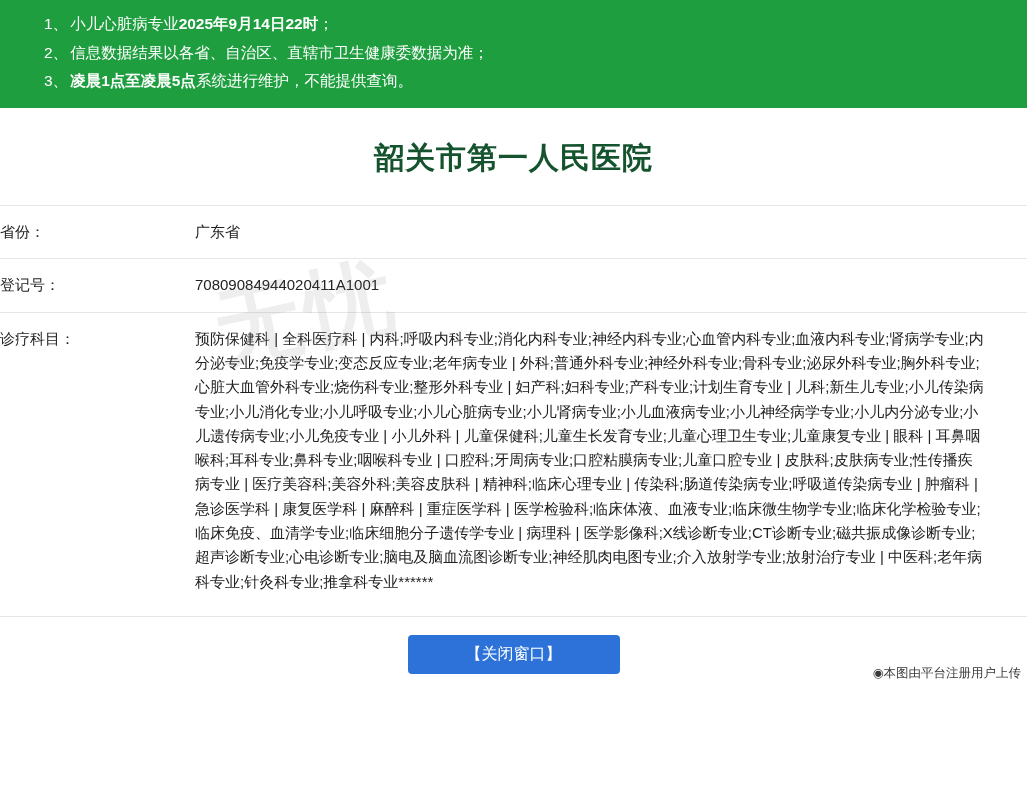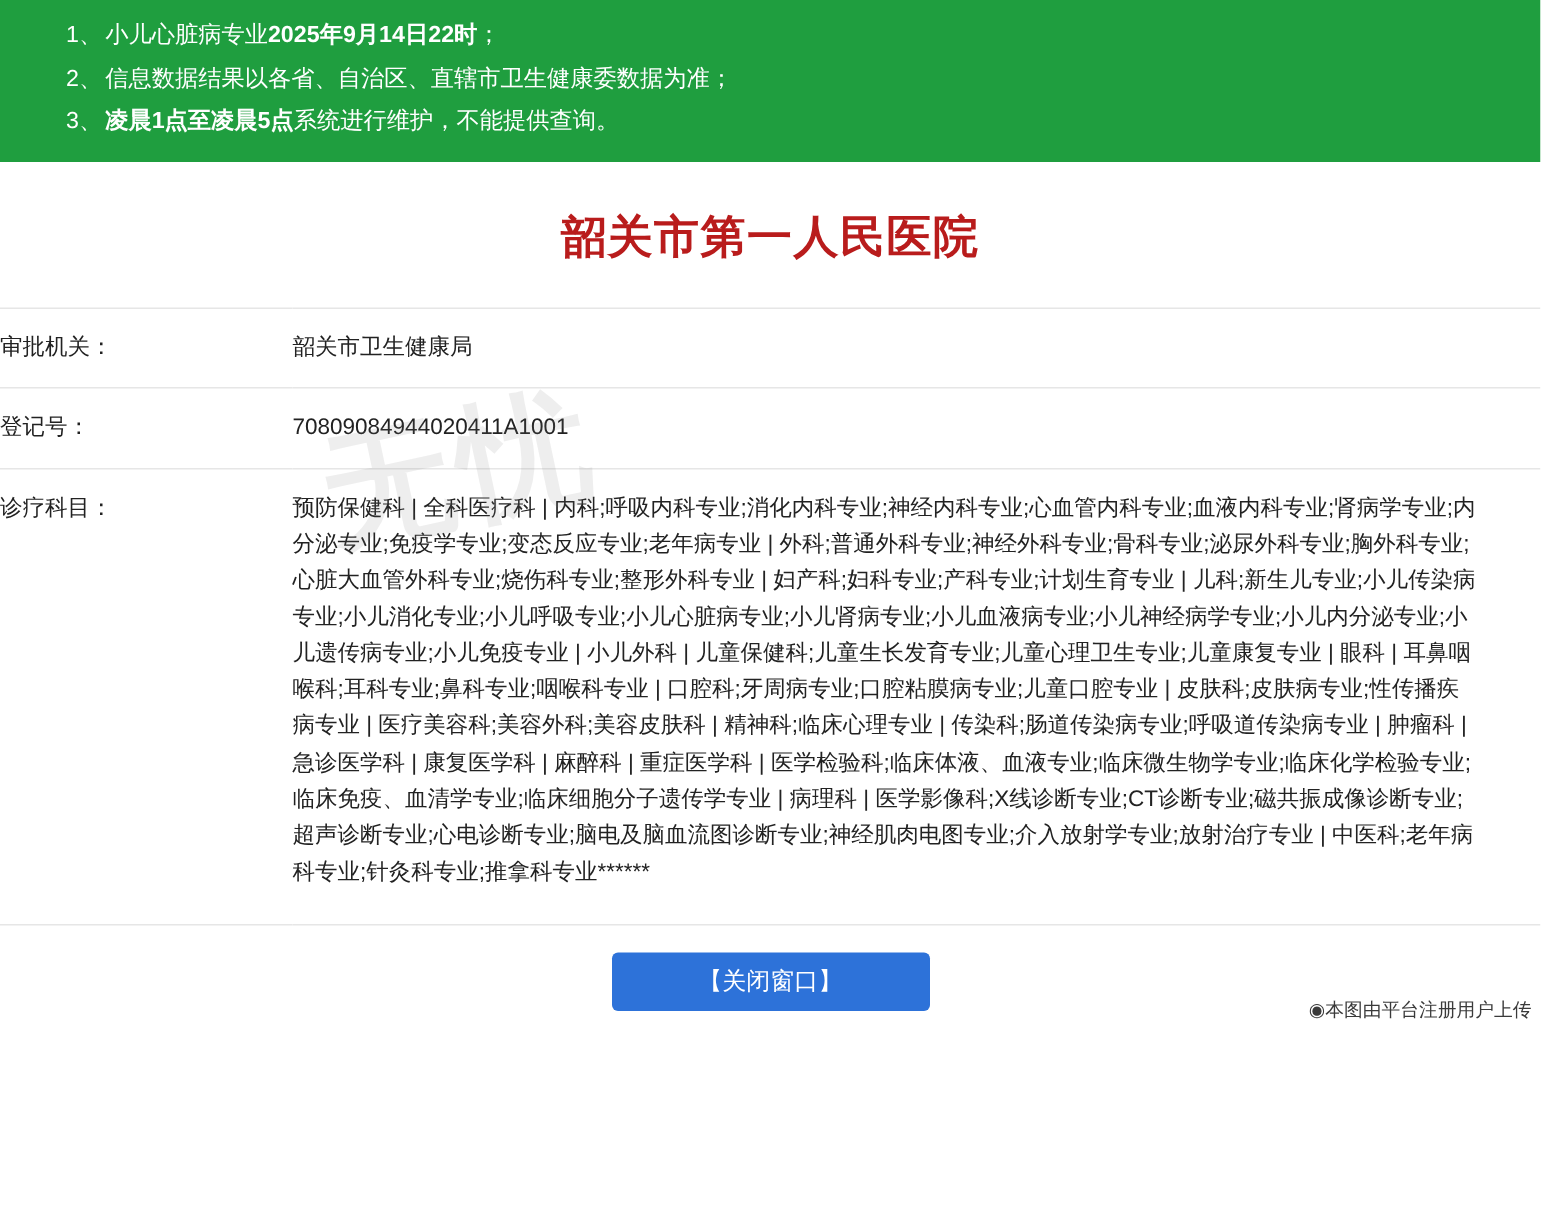--- a/index.html
+++ b/index.html
@@ -36,21 +36,21 @@
   .notice-text b { font-weight: bold; }
 
   
   .title-wrap {
     text-align: center;
     padding: 30px 0 26px 0;
   }
   .hospital-title {
     font-size: 30px;
     font-weight: bold;
-    color: #b91c1c;
+    color: #14532d;
     letter-spacing: 1px;
   }
 
   
   .info-table {
     width: 100%;
     border-collapse: collapse;
     font-size: 15px;
     color: #222222;
   }
@@ -136,22 +136,22 @@
 
 <div class="title-wrap">
   <div class="hospital-title">韶关市第一人民医院</div>
 </div>
 
 <div class="watermark">无忧</div>
 
 <table class="info-table">
   <tbody>
     <tr>
-      <td class="label">审批机关：</td>
-      <td class="value">韶关市卫生健康局</td>
+      <td class="label">省份：</td>
+      <td class="value">广东省</td>
     </tr>
     <tr>
       <td class="label">登记号：</td>
       <td class="value">70809084944020411A1001</td>
     </tr>
     <tr class="row-dept">
       <td class="label">诊疗科目：</td>
       <td class="value dept-value">预防保健科 | 全科医疗科 | 内科;呼吸内科专业;消化内科专业;神经内科专业;心血管内科专业;血液内科专业;肾病学专业;内分泌专业;免疫学专业;变态反应专业;老年病专业 | 外科;普通外科专业;神经外科专业;骨科专业;泌尿外科专业;胸外科专业;心脏大血管外科专业;烧伤科专业;整形外科专业 | 妇产科;妇科专业;产科专业;计划生育专业 | 儿科;新生儿专业;小儿传染病专业;小儿消化专业;小儿呼吸专业;小儿心脏病专业;小儿肾病专业;小儿血液病专业;小儿神经病学专业;小儿内分泌专业;小儿遗传病专业;小儿免疫专业 | 小儿外科 | 儿童保健科;儿童生长发育专业;儿童心理卫生专业;儿童康复专业 | 眼科 | 耳鼻咽喉科;耳科专业;鼻科专业;咽喉科专业 | 口腔科;牙周病专业;口腔粘膜病专业;儿童口腔专业 | 皮肤科;皮肤病专业;性传播疾病专业 | 医疗美容科;美容外科;美容皮肤科 | 精神科;临床心理专业 | 传染科;肠道传染病专业;呼吸道传染病专业 | 肿瘤科 | 急诊医学科 | 康复医学科 | 麻醉科 | 重症医学科 | 医学检验科;临床体液、血液专业;临床微生物学专业;临床化学检验专业;临床免疫、血清学专业;临床细胞分子遗传学专业 | 病理科 | 医学影像科;X线诊断专业;CT诊断专业;磁共振成像诊断专业;超声诊断专业;心电诊断专业;脑电及脑血流图诊断专业;神经肌肉电图专业;介入放射学专业;放射治疗专业 | 中医科;老年病科专业;针灸科专业;推拿科专业******</td>
     </tr>
   </tbody>

